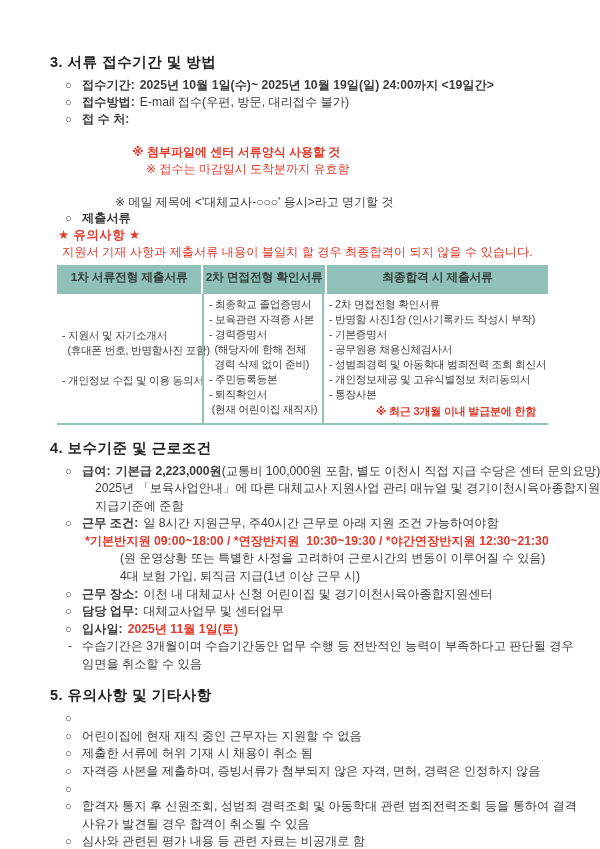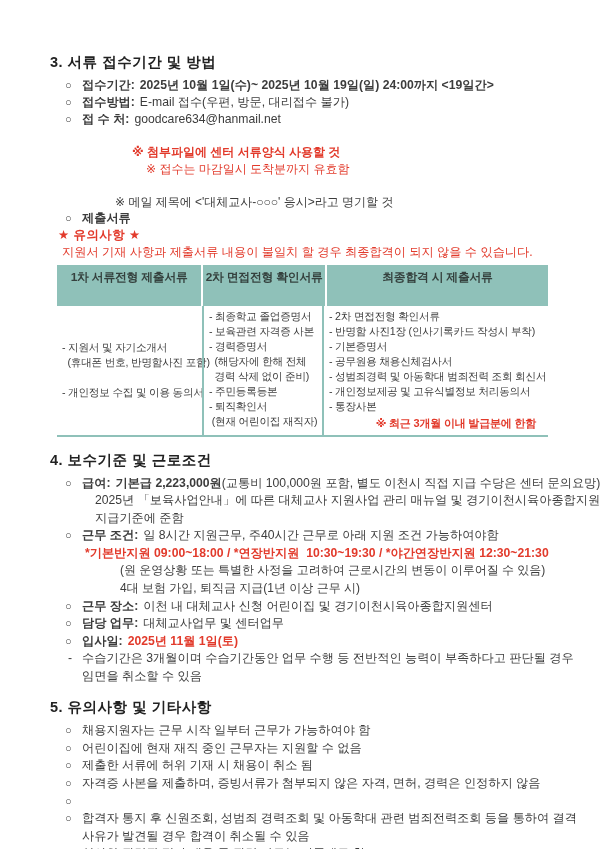--- a/index.html
+++ b/index.html
@@ -30,21 +30,21 @@
   .lbl{margin-right:5px;font-weight:bold;}
   .note{padding-left:65px;line-height:16.6px;font-size:12px;white-space:pre;}
   .n2{padding-left:62px;}
   .n2 .sp{margin-left:14px;}
   .warn-title{padding-left:8px;line-height:16.5px;font-size:12.4px;margin-top:0;letter-spacing:0.5px;}
   .warn-text{padding-left:12px;line-height:16.5px;font-size:12.2px;white-space:pre;}
   
   .doc-table{margin:5px 0 0 7px;width:491px;border-bottom:2px solid var(--teal);}
   .thead{display:flex;gap:2px;}
   .th{
-    background:var(--teal);height:41px;line-height:25px;text-align:center;
+    background:var(--teal);height:29px;line-height:25px;text-align:center;
     font-size:11.8px;font-weight:bold;color:#35413e;letter-spacing:-0.2px;white-space:pre;
   }
   .th1{width:145px;}.th2{width:122px;}.th3{width:222px;}
   .tbody{display:flex;}
   .td{font-size:10.6px;line-height:14.9px;letter-spacing:-0.2px;padding:3px 2px 4px 5px;}
   .td1{width:145px;display:flex;align-items:center;}
   .td2{width:122px;border-left:2px solid var(--teal);border-right:2px solid var(--teal);}
   .td3{width:222px;display:flex;flex-direction:column;justify-content:flex-start;}
   .td3-note{text-align:right;padding-right:8px;line-height:16px;font-size:11px;margin-top:1px;white-space:pre;}
   
@@ -74,21 +74,20 @@
 
     <div class="brow">
       <span class="mk">○</span>
       <span class="lbl">접수방법:</span>
       <span>E-mail 접수(우편, 방문, 대리접수 불가)</span>
     </div>
 
     <div class="brow">
       <span class="mk">○</span>
       <span class="lbl">접 수 처:</span>
-      <span>goodcare634@hanmail.net</span>
     </div>
 
     <div class="note n2">
       <span class="red b">※ 첨부파일에 센터 서류양식 사용할 것</span>
       <span class="red sp">※ 접수는 마감일시 도착분까지 유효함</span>
     </div>
 
     <div class="note">※ 메일 제목에 &lt;'대체교사-○○○' 응시&gt;라고 명기할 것</div>
 
     <div class="brow">
@@ -179,21 +178,20 @@
       <span class="pre">수습기간은 3개월이며 수습기간동안 업무 수행 등 전반적인 능력이 부족하다고 판단될 경우
 임면을 취소할 수 있음</span>
     </div>
   </section>
 
   <section class="s5">
     <div class="sec-heading">5. 유의사항 및 기타사항</div>
 
     <div class="item">
       <span class="mk">○</span>
-      <span class="pre">채용지원자는 근무 시작 일부터 근무가 가능하여야 함</span>
     </div>
     <div class="item">
       <span class="mk">○</span>
       <span class="pre">어린이집에 현재 재직 중인 근무자는 지원할 수 없음</span>
     </div>
     <div class="item">
       <span class="mk">○</span>
       <span class="pre">제출한 서류에 허위 기재 시 채용이 취소 됨</span>
     </div>
     <div class="item">

